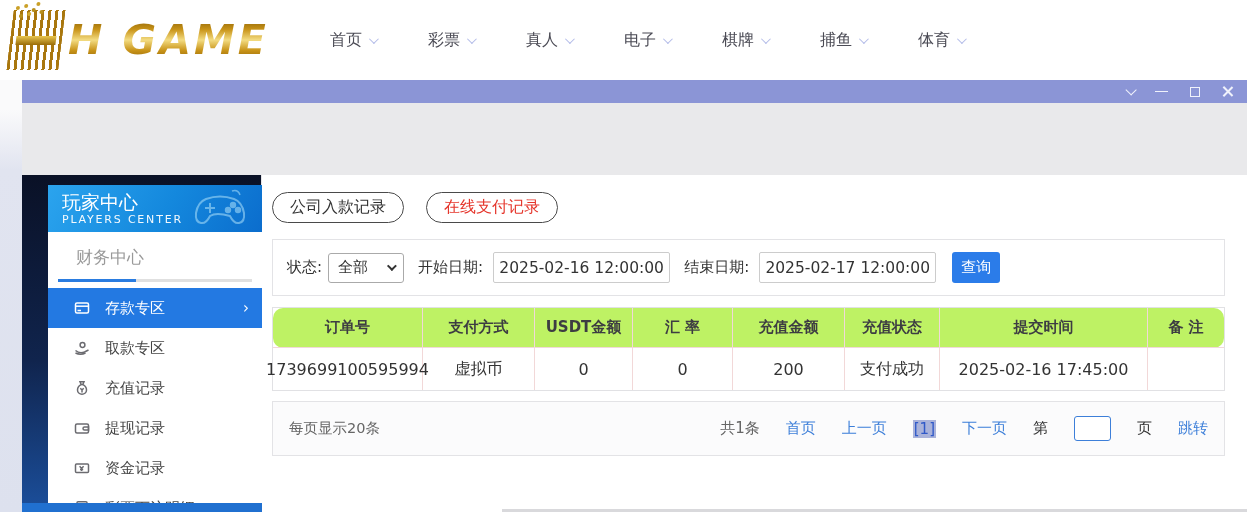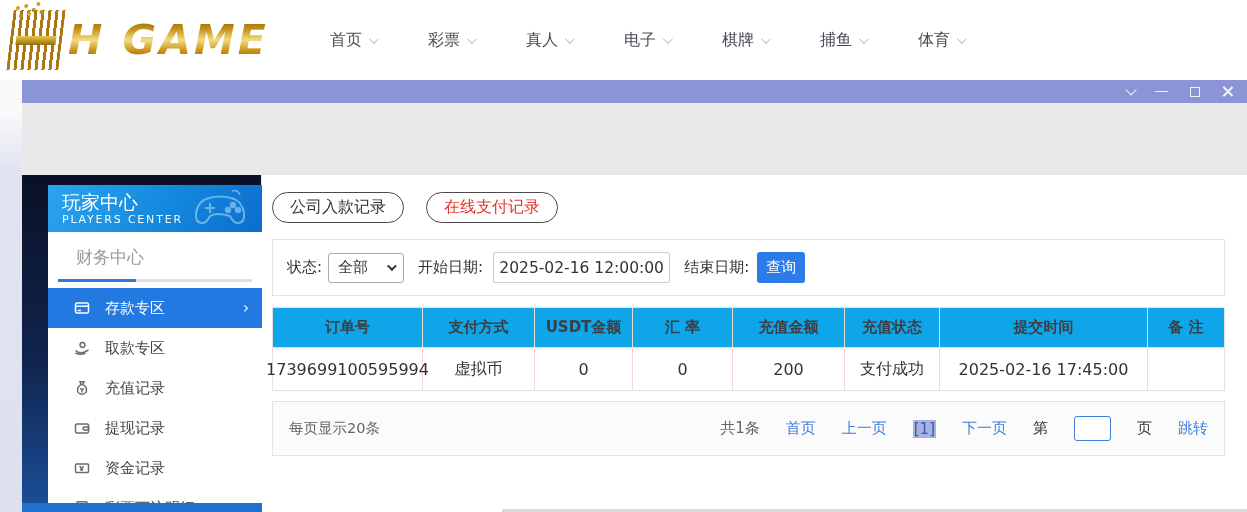--- a/index.html
+++ b/index.html
@@ -75,21 +75,21 @@
   .f-label { margin-right:6px; }
   .f-select { width:76px; height:30px; border:1px solid #aaa; border-radius:3px; background:#fff;
     display:flex; align-items:center; justify-content:space-between; padding:0 9px; cursor:pointer; margin-right:14px; }
   .f-select .sel-chev { width:7px; height:7px; border-right:2px solid #333; border-bottom:2px solid #333; transform:rotate(45deg) translateY(-2px); }
   .f-input { width:177px; height:31px; border:1px solid #ccc; border-radius:2px; font-size:15.5px; color:#333;
     text-align:center; font-family:"DejaVu Sans","Liberation Sans",sans-serif; margin:0 14px 0 4px; background:#fff; }
   .btn-query { width:48px; height:31px; background:#2b7ce9; color:#fff; border:none; border-radius:3px; font-size:15px; cursor:pointer; margin-left:2px; }
 
   .dtable { margin-top:11px; width:953px; border:1px solid #e1e1e4; }
   .trow { display:grid; grid-template-columns:150px 112px 98px 100px 112px 95px 208px 1fr; }
-  .trow.head { background:#0ea5e9; }
+  .trow.head { background:#bef264;border-radius:10px; }
   .tcell { height:40px; display:flex; align-items:center; justify-content:center; font-size:15px; color:#3d3d42;
     border-right:1px solid #f2d8d8; border-bottom:1px solid #f2d8d8; }
   .trow.head .tcell { font-weight:bold; }
   .trow:last-child .tcell { border-bottom:none; height:42px; font-weight:normal; font-size:16px; color:#333; }
   .tcell:last-child { border-right:none; }
   .tcell.num { font-size:16.5px; padding:0 2px; }
 
   .pagebar { margin-top:10px; width:953px; height:55px; border:1px solid #e3e3e6; background:#fbfbfc;
     display:flex; align-items:center; justify-content:space-between; padding:0 16px; font-size:15px; }
   .pb-left { color:#666; font-size:14.5px; }
@@ -248,20 +248,21 @@
 
       <div class="filterbox">
         <span class="f-label">状态:</span>
         <div class="f-select">
           <span>全部</span>
           <span class="sel-chev"></span>
         </div>
         <span class="f-label">开始日期:</span>
         <input class="f-input" value="2025-02-16 12:00:00" style="">
         <span class="f-label">结束日期:</span>
+        <input class="f-input" value="2025-02-17 12:00:00" style="">
         <button class="btn-query">查询</button>
       </div>
 
       <div class="dtable">
         <div class="trow head">
           <div class="tcell">订单号</div>
           <div class="tcell">支付方式</div>
           <div class="tcell">USDT金额</div>
           <div class="tcell">汇 率</div>
           <div class="tcell">充值金额</div>

